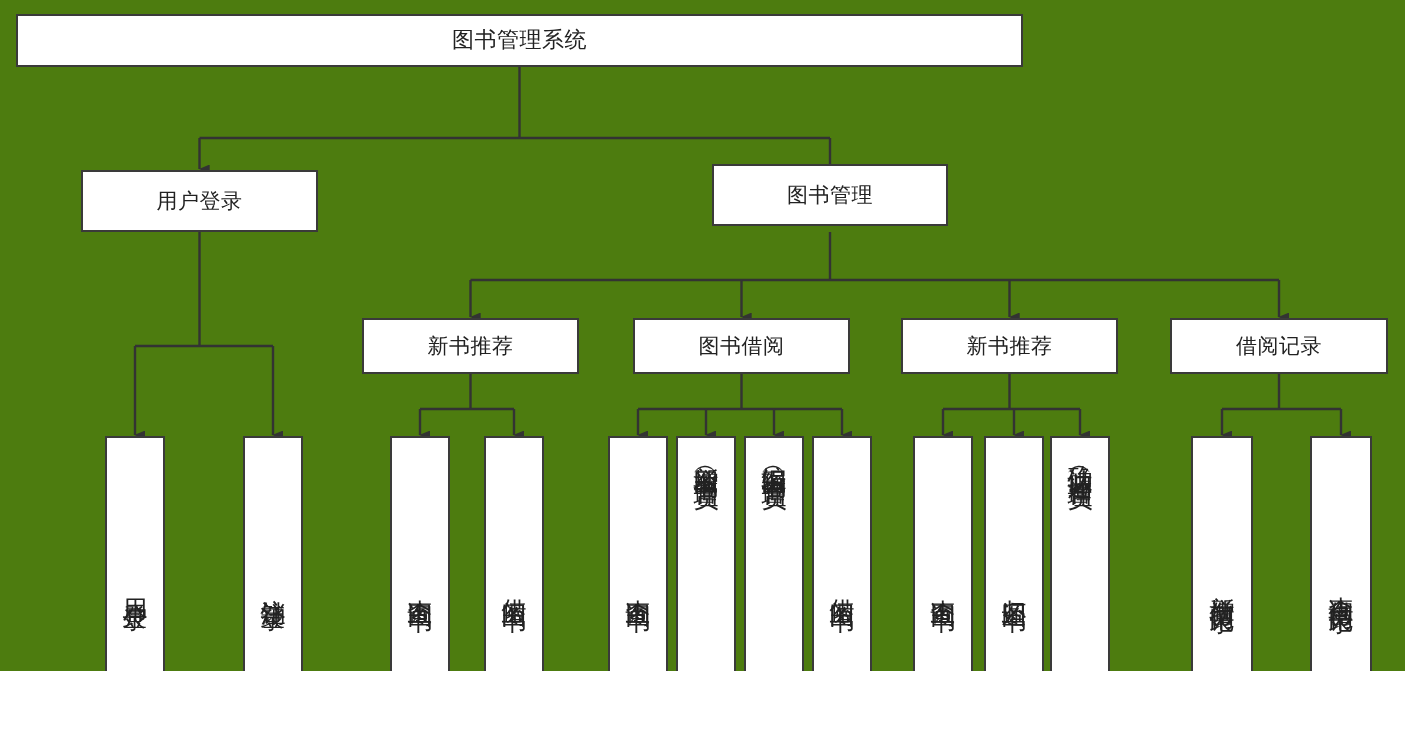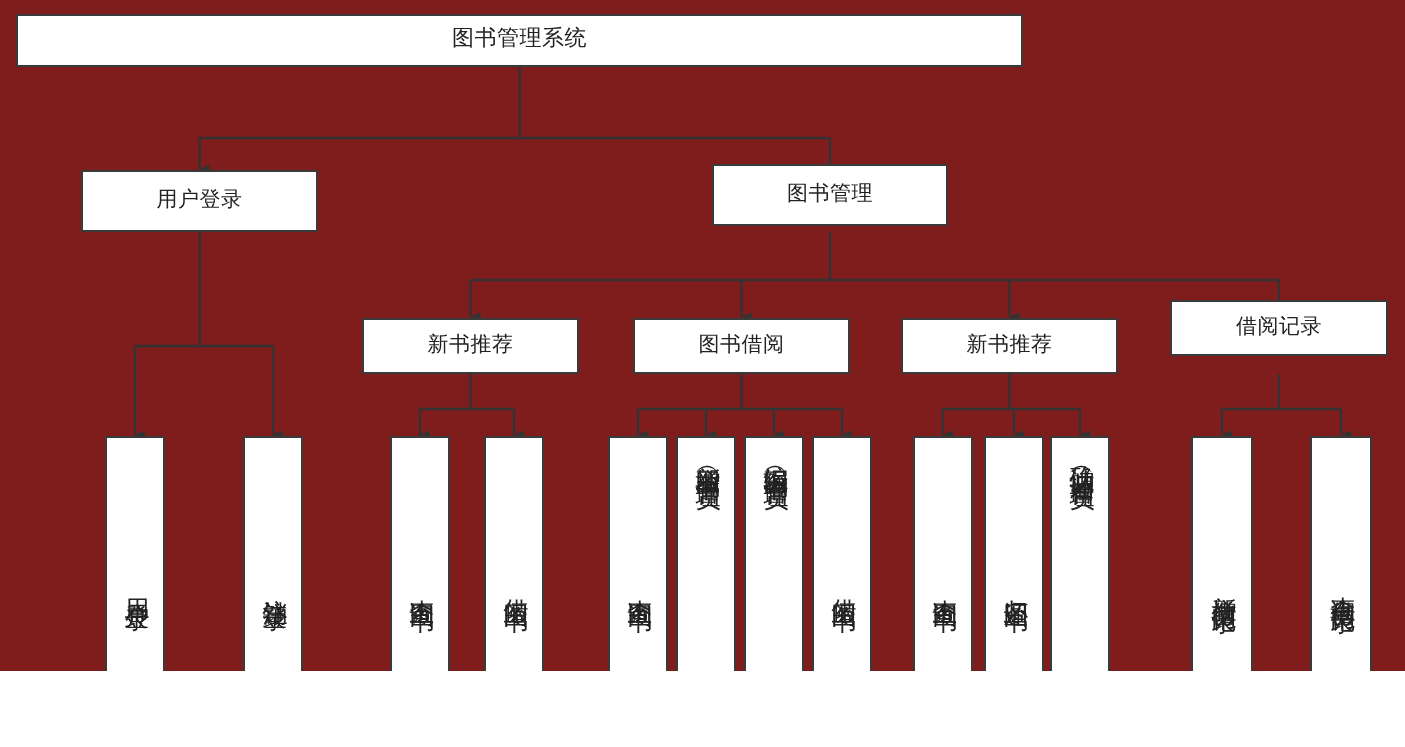--- a/index.html
+++ b/index.html
@@ -7,23 +7,22 @@
     padding: 0;
     background: #ffffff;
   }
   body {
     font-family: "Liberation Sans", "DejaVu Sans", sans-serif;
   }
   #diagram-root {
     position: relative;
     width: 1405px;
     height: 671px;
-    background: #7f1d1d;
+    background: #4d7c0f;
     overflow: hidden;
-    font-family: Liberation Mono, monospace;
   }
   svg#connectors {
     position: absolute;
     left: 0;
     top: 0;
     width: 1405px;
     height: 747px;
     pointer-events: none;
   }
   .node {
@@ -131,21 +130,21 @@
     </div>
     <div class="node horizontal" style="left: 362px; top: 318px; width: 217px; height: 56px; align-items: center;">
       <span class="label">新书推荐</span>
     </div>
     <div class="node horizontal" style="left: 633px; top: 318px; width: 217px; height: 56px;">
       <span class="label">图书借阅</span>
     </div>
     <div class="node horizontal" style="left: 901px; top: 318px; width: 217px; height: 56px;">
       <span class="label">新书推荐</span>
     </div>
-    <div class="node horizontal" style="left: 1170px; top: 300px; width: 218px; height: 56px;">
+    <div class="node horizontal" style="left: 1170px; top: 318px; width: 218px; height: 56px;">
       <span class="label">借阅记录</span>
     </div>
     <div class="node vertical centered" style="left: 105px; top: 436px; width: 60px; height: 298px;">
       <span class="label">用户登录</span>
     </div>
     <div class="node vertical centered" style="left: 243px; top: 436px; width: 60px; height: 298px;">
       <span class="label">注销登录</span>
     </div>
     <div class="node vertical centered" style="left: 390px; top: 436px; width: 60px; height: 298px;">
       <span class="label">查询图书</span>

